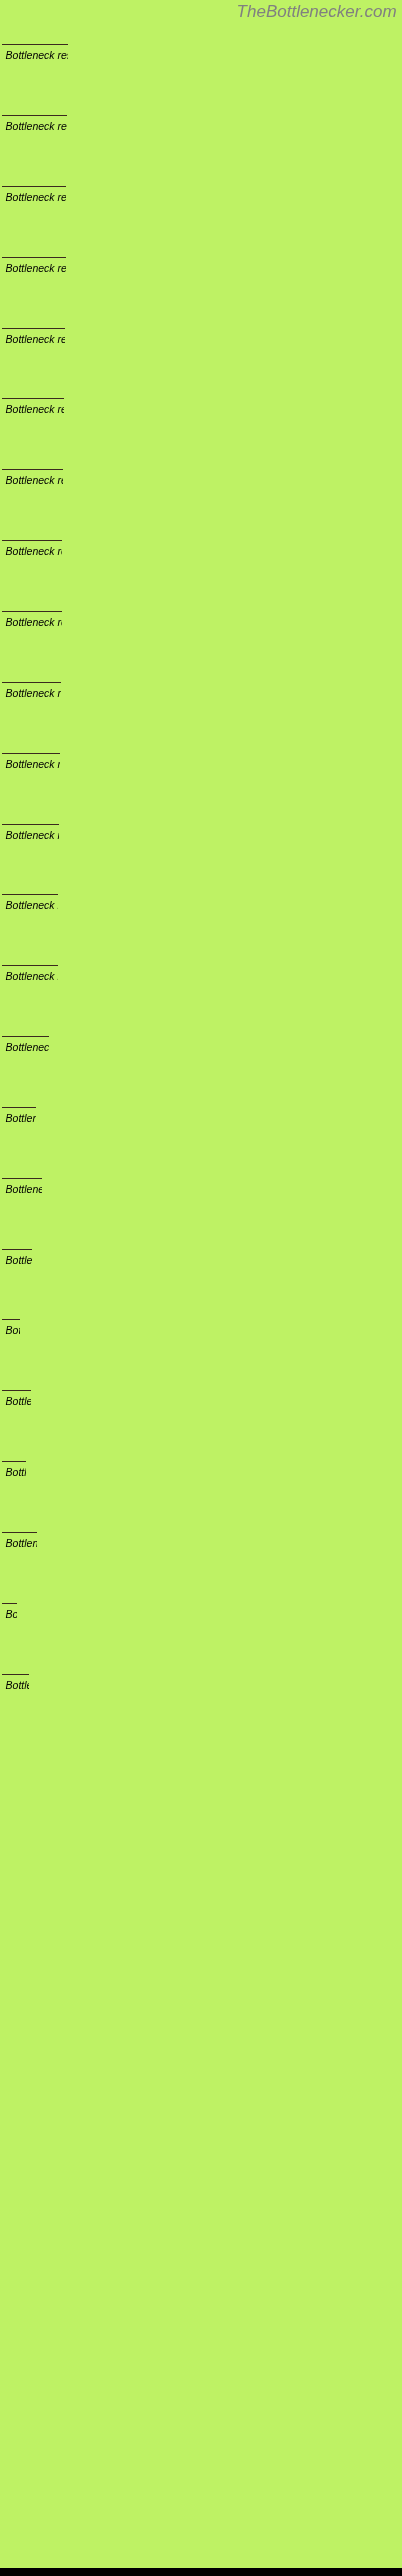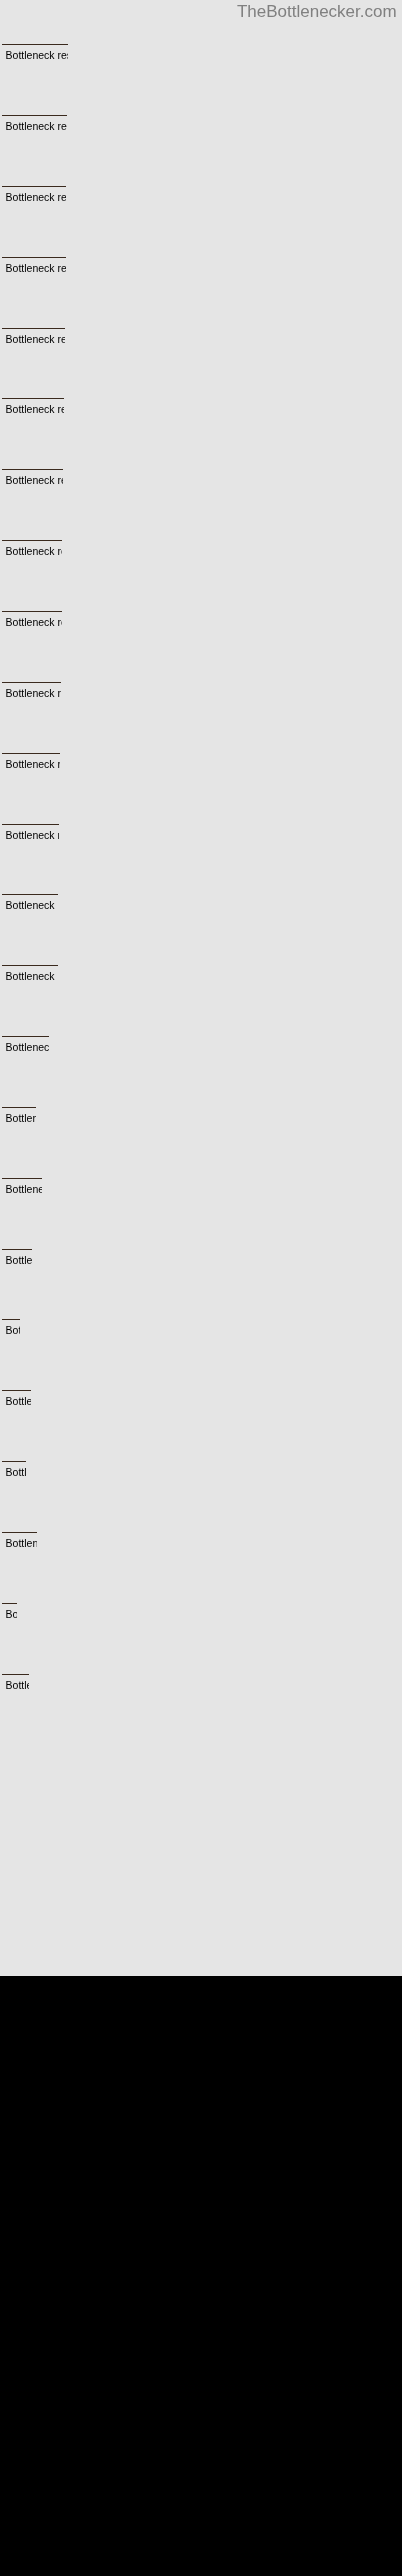--- a/index.html
+++ b/index.html
@@ -11,22 +11,23 @@
   body {
     width: 403px;
     height: 2576px;
     position: relative;
     overflow: hidden;
     font-family: "Liberation Sans", sans-serif;
   }
   #chart-root {
     position: relative;
     width: 403px;
-    height: 1976px;
-    background: #e5e5e5;
+    height: 2568px;
+    background: #bef264;
+    font-style: italic;
   }
   .watermark {
     position: absolute;
     right: 6.4px;
     top: 1.6px;
     font-family: "Liberation Sans", sans-serif;
     font-size: 17px;
     color: #808080;
     letter-spacing: 0px;
     white-space: nowrap;

